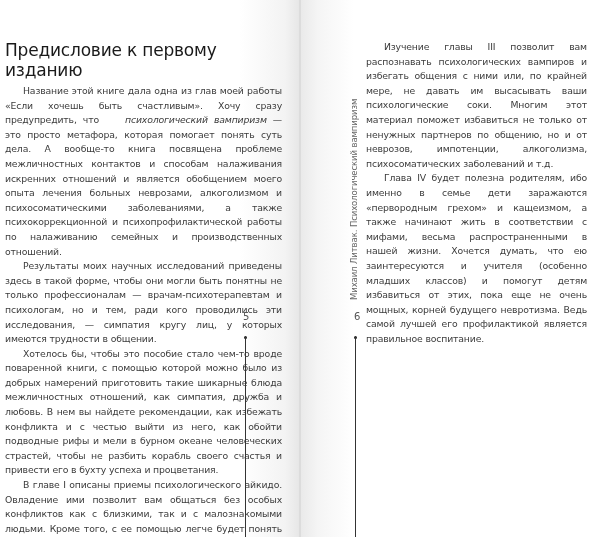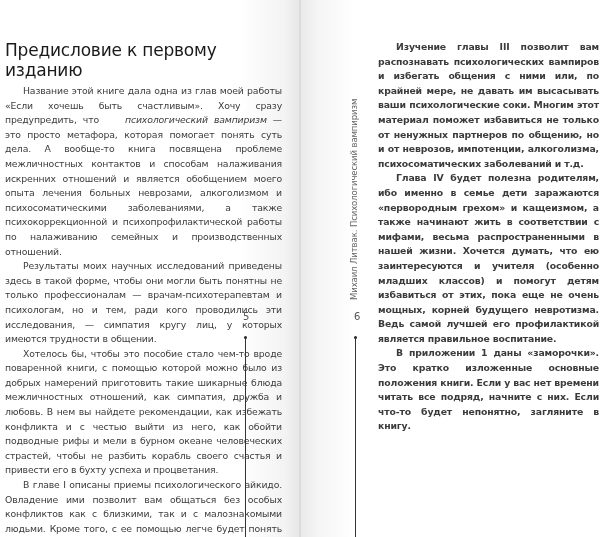--- a/index.html
+++ b/index.html
@@ -22,21 +22,21 @@
     font-family: "DejaVu Sans", sans-serif; font-size: 17px; line-height: 20px;
     color: #1a1a1a; font-weight: normal; margin: 0; letter-spacing: -0.2px;
   }
   .text {
     position: absolute; font-size: 9.3px; line-height: 14.6px; text-align: justify;
     color: #3b3b3b; letter-spacing: -0.15px;
   }
   .text p { margin: 0; text-indent: 18px; }
   .text p em { font-style: italic; margin-left: 20px; }
   .text-left { left: 5px; top: 84px; width: 277px; }
-  .text-right { left: 378px; top: 40px; width: 221px; font-weight: bold; }
+  .text-right { left: 366px; top: 40px; width: 221px; }
 
   .page-number { position: absolute; font-size: 10px; color: #555; }
   .pn-left { left: 243px; top: 311px; }
   .pn-right { left: 354px; top: 311px; }
 
   .rule { position: absolute; width: 1px; background: #333; }
   .rule-left { left: 245px; top: 337px; height: 200px; }
   .rule-right { left: 355px; top: 337px; height: 200px; }
   .rule-dot { position: absolute; width: 3px; height: 3px; border-radius: 50%; background: #222; }
   .dot-left { left: 244px; top: 336px; }
@@ -73,16 +73,15 @@
   <div class="gutter"></div>
 
   <div class="running-title">Михаил Литвак. Психологический вампиризм</div>
   <div class="page-number pn-right">6</div>
   <div class="rule-dot dot-right"></div>
   <div class="rule rule-right"></div>
 
   <div class="text text-right">
     <p>Изучение главы III позволит вам распознавать психологических вампиров и избегать общения с ними или, по крайней мере, не давать им высасывать ваши психологические соки. Многим этот материал поможет избавиться не только от ненужных партнеров по общению, но и от неврозов, импотенции, алкоголизма, психосоматических заболеваний и т.д.</p>
     <p>Глава IV будет полезна родителям, ибо именно в семье дети заражаются «первородным грехом» и кащеизмом, а также начинают жить в соответствии с мифами, весьма распространенными в нашей жизни. Хочется думать, что ею заинтересуются и учителя (особенно младших классов) и помогут детям избавиться от этих, пока еще не очень мощных, корней будущего невротизма. Ведь самой лучшей его профилактикой является правильное воспитание.</p>
-    <p>В приложении 1 даны «заморочки». Это кратко изложенные основные положения книги. Если у вас нет времени читать все подряд, начните с них. Если что-то будет непонятно, загляните в книгу.</p>
   </div>
 
 </div>
 
 </body></html>

